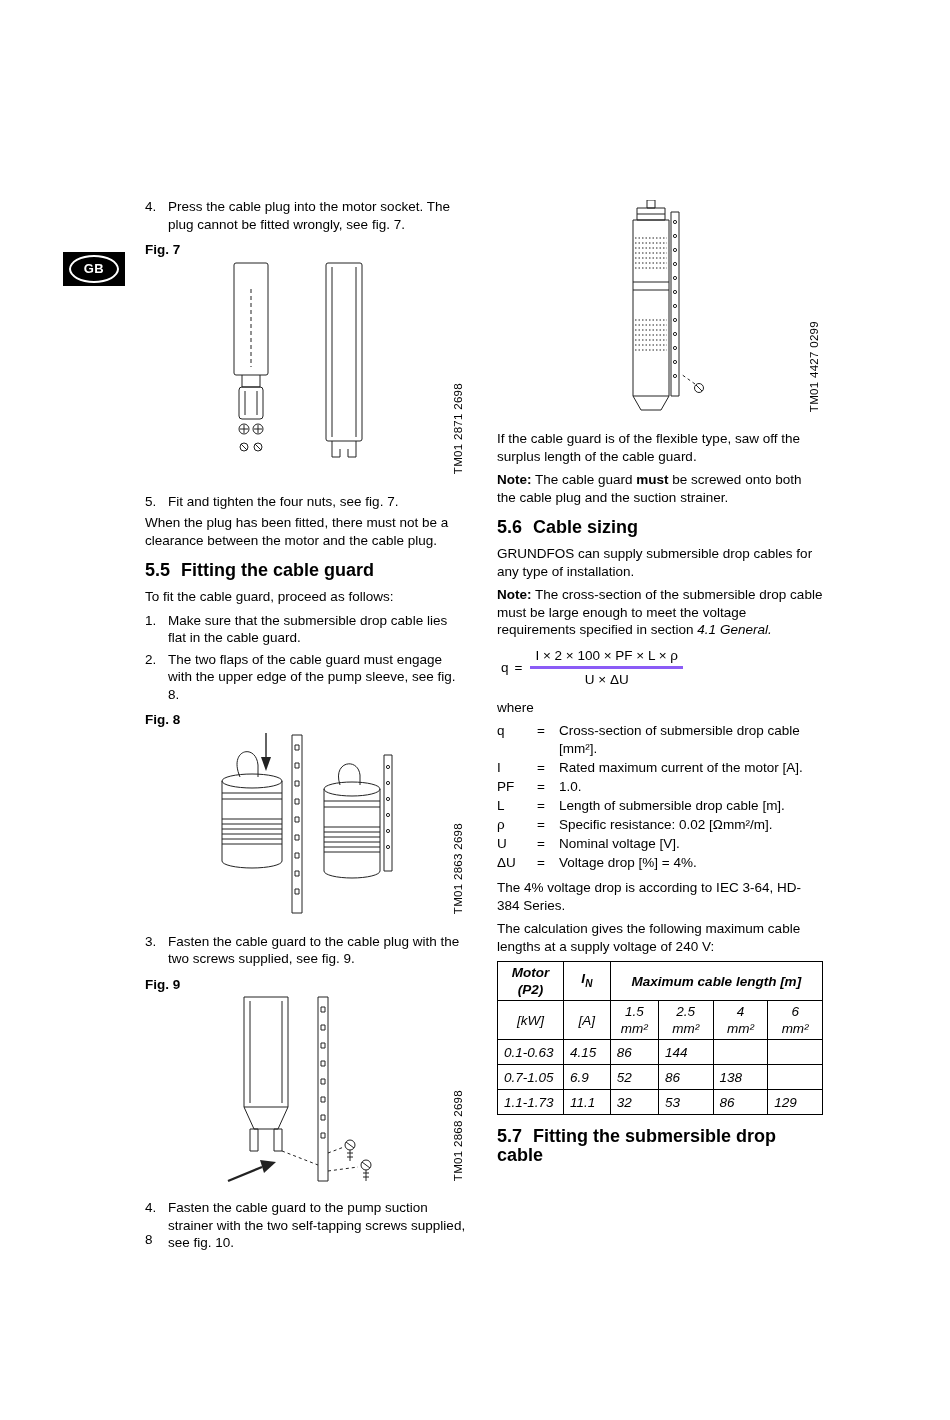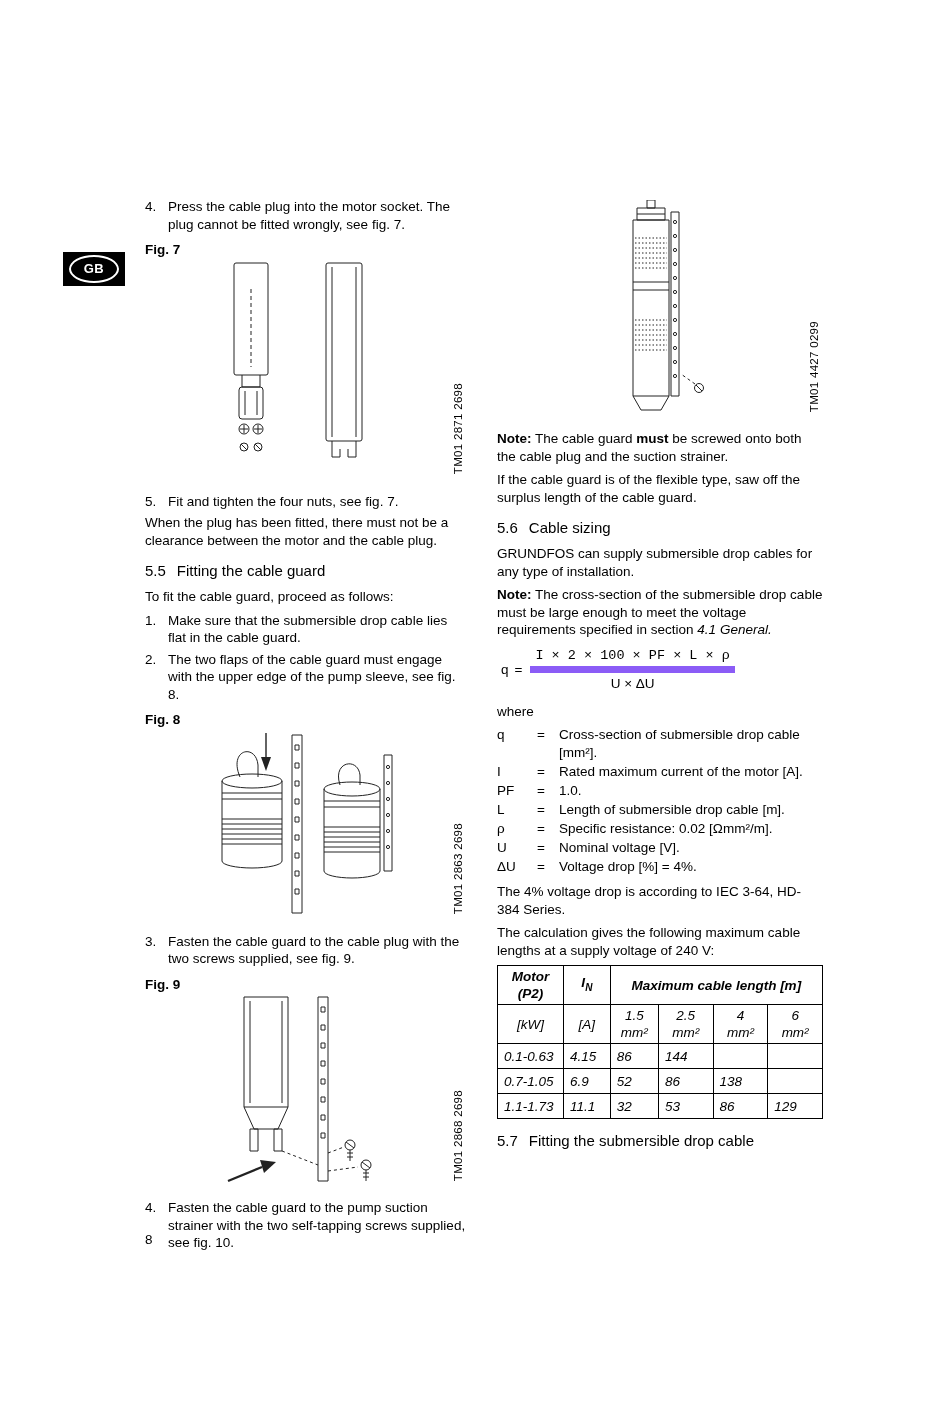--- a/index.html
+++ b/index.html
@@ -23,21 +23,21 @@
 
   .col { position:absolute; top:198px; }
   .col-left  { left:145px; width:322px; }
   .col-right { left:497px; width:326px; }
 
   p { margin:0 0 6px 0; }
   .li { display:flex; margin:0 0 4px 0; }
   .li-num { width:23px; flex-shrink:0; }
   .li-text { flex:1; }
 
-  h3 { font-size:15px; line-height:19px; margin:12px 0 8px 0; font-weight:normal; }
+  h3 { font-size:18px; line-height:19px; margin:12px 0 8px 0; font-weight:bold; }
   h3 .sec-num { margin-right:11px; }
 
   .fig-label { font-weight:bold; margin:8px 0 2px 0; }
 
   .figure { position:relative; margin-bottom:8px; }
   .figure svg { display:block; margin:2px auto 0 auto; }
   .tm-code {
     position:absolute; right:0px; bottom:10px;
     writing-mode:vertical-rl; transform:rotate(180deg);
     font-size:11.5px; letter-spacing:.3px; color:#000;
@@ -45,21 +45,21 @@
 
   .note-label { font-weight:bold; }
   .em { font-style:italic; }
   b.inline { font-weight:bold; }
 
   
   .formula { display:flex; align-items:center; margin:8px 0 10px 4px; }
   .formula .lhs { margin-right:6px; }
   .formula .eq  { margin-right:8px; }
   .frac { display:inline-flex; flex-direction:column; text-align:center; }
-  .frac-num { border-bottom:7px solid #8b5cf6; padding:0 5px 2px 5px;font-family:Liberation Mono, monospace; }
+  .frac-num { border-bottom:3px solid #8b5cf6; padding:0 5px 2px 5px; }
   .frac-den { padding-top:2px; }
 
   
   .defs { margin:2px 0 8px 0; }
   .def-row { display:flex; margin-bottom:1.5px; }
   .def-sym { width:40px; flex-shrink:0; }
   .def-eq  { width:22px; flex-shrink:0; }
   .def-desc{ flex:1; }
 
   
@@ -302,23 +302,23 @@
 
         <circle cx="104" cy="188" r="4.5"></circle>
           <line x1="101" y1="185" x2="107" y2="191"></line>
         <line x1="100" y1="184" x2="86" y2="174" stroke-dasharray="3 3"></line>
 
         <path d="M38 196 L46 210 L66 210 L74 196"></path>
       </svg>
       <div class="tm-code">TM01 4427 0299</div>
     </div>
 
+    <p>If the cable guard is of the flexible type, saw off the surplus length of the cable guard.</p>
+
     <p><span class="note-label">Note:</span><span> The cable guard </span><b class="inline">must</b><span> be screwed onto both the cable plug and the suction strainer.</span></p>
-
-    <p>If the cable guard is of the flexible type, saw off the surplus length of the cable guard.</p>
 
     <h3>
       <span class="sec-num">5.6</span><span>Cable sizing</span>
     </h3>
 
     <p>GRUNDFOS can supply submersible drop cables for any type of installation.</p>
 
     <p><span class="note-label">Note:</span><span> The cross-section of the submersible drop cable must be large enough to meet the voltage requirements specified in section </span><span class="em">4.1 General.</span></p>
 
 

